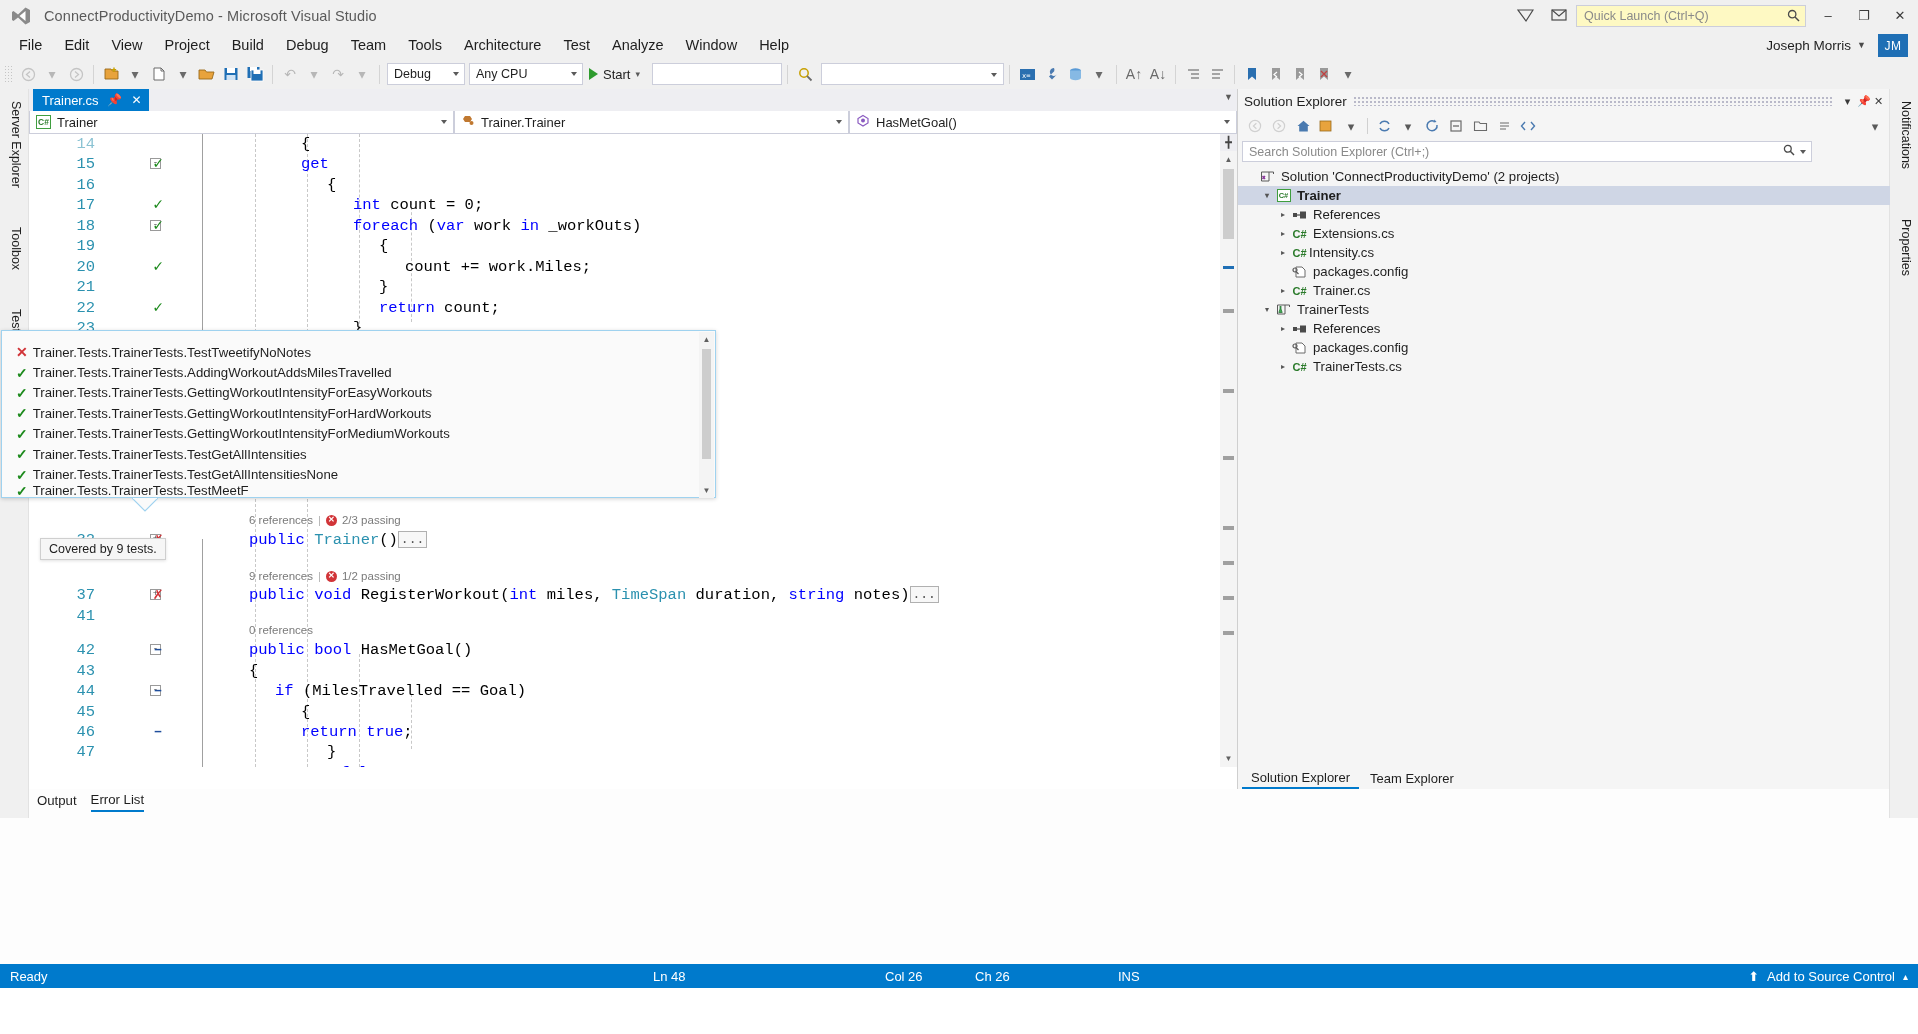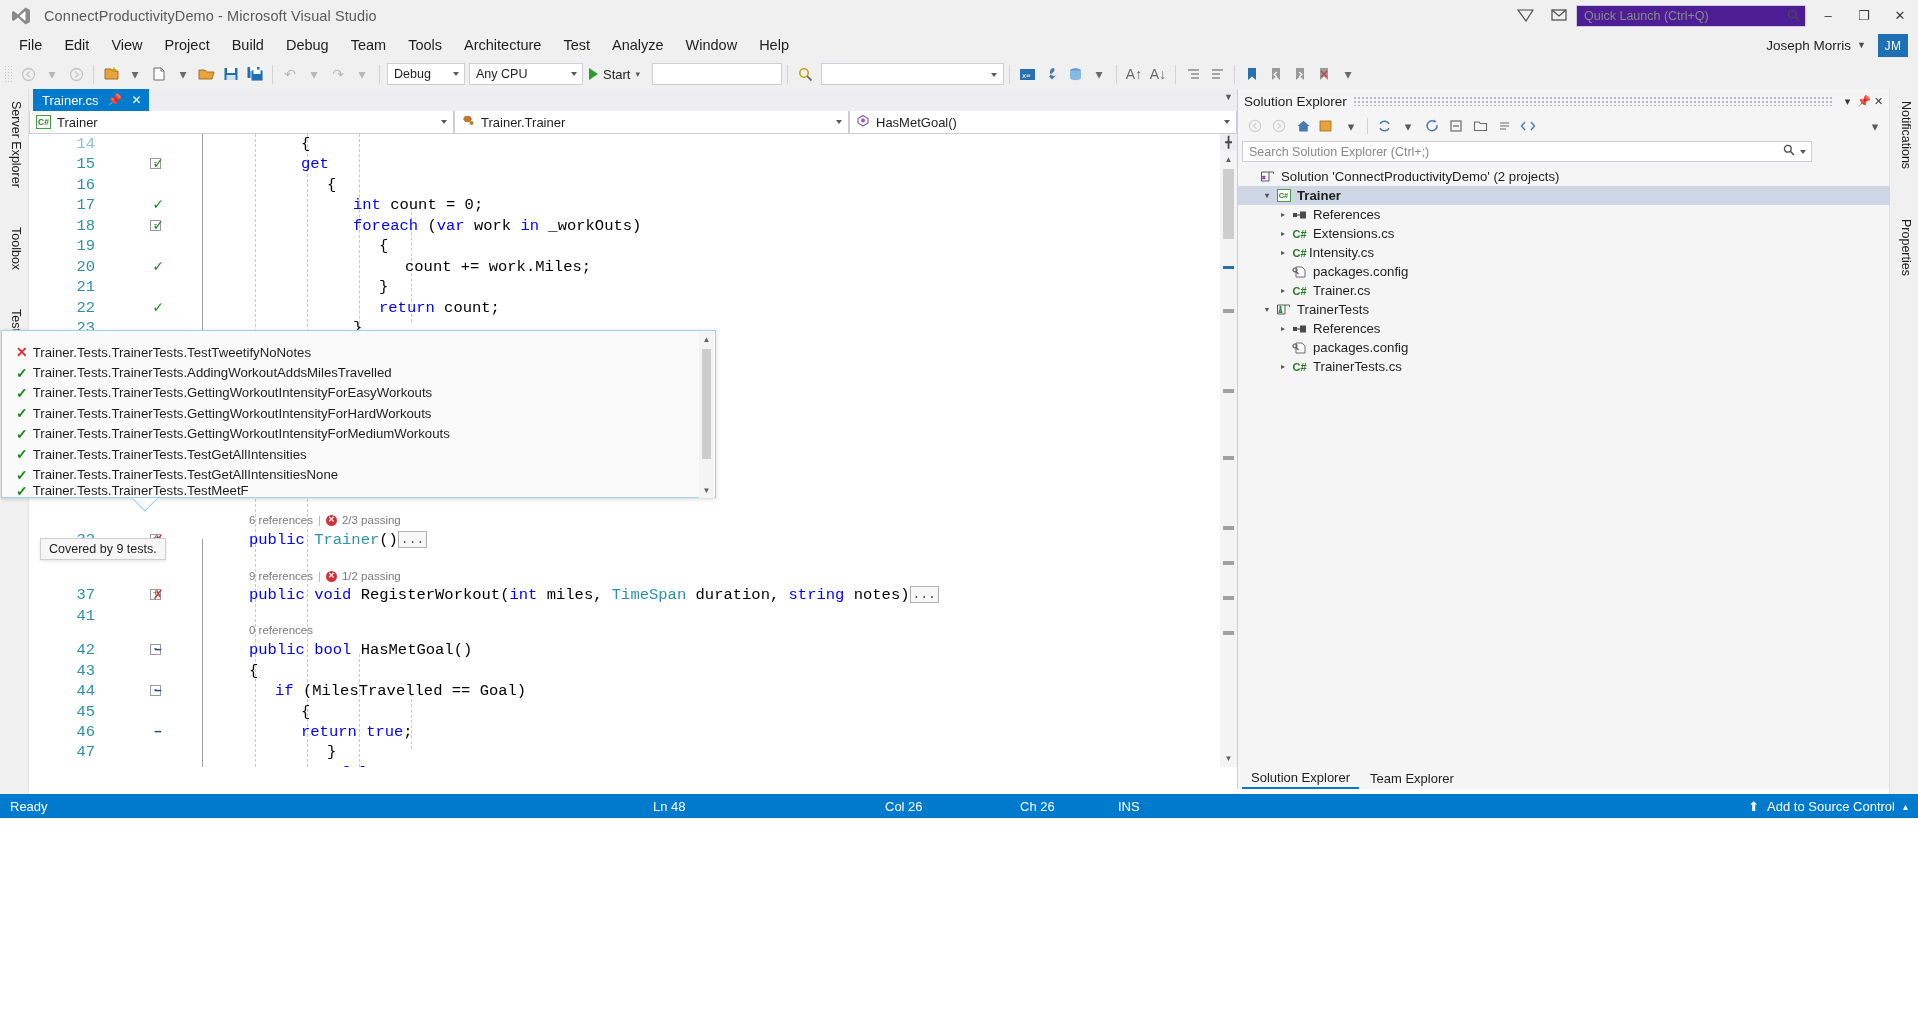--- a/index.html
+++ b/index.html
@@ -4,21 +4,21 @@
 <style>
   * { box-sizing: border-box; }
   html, body {
     margin: 0; padding: 0;
     width: 1918px; height: 1034px;
     overflow: hidden;
     background: #ffffff;
     font-family: "Liberation Sans", sans-serif;
     -webkit-font-smoothing: antialiased;
   }
-  #app { position: relative; width: 1918px; height: 818px; background:#fdfdfd; }
+  #app { position: relative; width: 1918px; height: 988px; background:#fdfdfd; }
 
   
   .titlebar {
     position:absolute; left:0; top:0; width:1918px; height:31px;
     background:#f0f0f0; display:flex; align-items:center;
   }
   .vs-logo {
     margin-left:10px; width:22px; height:22px; position:relative;
     display:flex; align-items:center; justify-content:center;
   }
@@ -27,21 +27,21 @@
     margin-left:12px; font-size:14.5px; color:#5a5a5a; letter-spacing:0.1px;
   }
   .title-right {
     position:absolute; right:0; top:0; height:31px; display:flex; align-items:center;
   }
   .tb-icon {
     width:34px; height:31px; display:flex; align-items:center; justify-content:center;
     color:#4a4a4a;
   }
   .quick-launch {
-    width:230px; height:22px; background:#4c1d95; border:1px solid #cccedb;
+    width:230px; height:22px; background:#fef9c3; border:1px solid #cccedb;
     display:flex; align-items:center; position:relative; margin-right:4px;
   }
   .quick-launch span { font-size:12.5px; color:#8a8a8a; padding-left:7px; }
   .ql-search {
     position:absolute; right:5px; top:3px; color:#5a5a5a; font-size:13px;
   }
   .wbtn {
     width:36px; height:31px; display:flex; align-items:center; justify-content:center;
     color:#3a3a3a; font-size:13px;
   }
@@ -918,21 +918,21 @@
 
   <div class="bottom-tabs">
     <div class="bt">Output</div>
     <div class="bt active">Error List</div>
   </div>
 
   <div class="statusbar">
     <span class="st-ready">Ready</span>
     <span class="st-cell" style="left:653px;">Ln 48</span>
     <span class="st-cell" style="left:885px;">Col 26</span>
-    <span class="st-cell" style="left:1020px;text-align:center;">Ch 26</span>
+    <span class="st-cell" style="left:975px;text-align:center;">Ch 26</span>
     <span class="st-cell" style="left:1118px;">INS</span>
     <span class="st-right">
       <span>⬆</span>
       <span>Add to Source Control</span>
       <span style="font-size:10px;">▴</span>
     </span>
   </div>
 
 </div>
 

